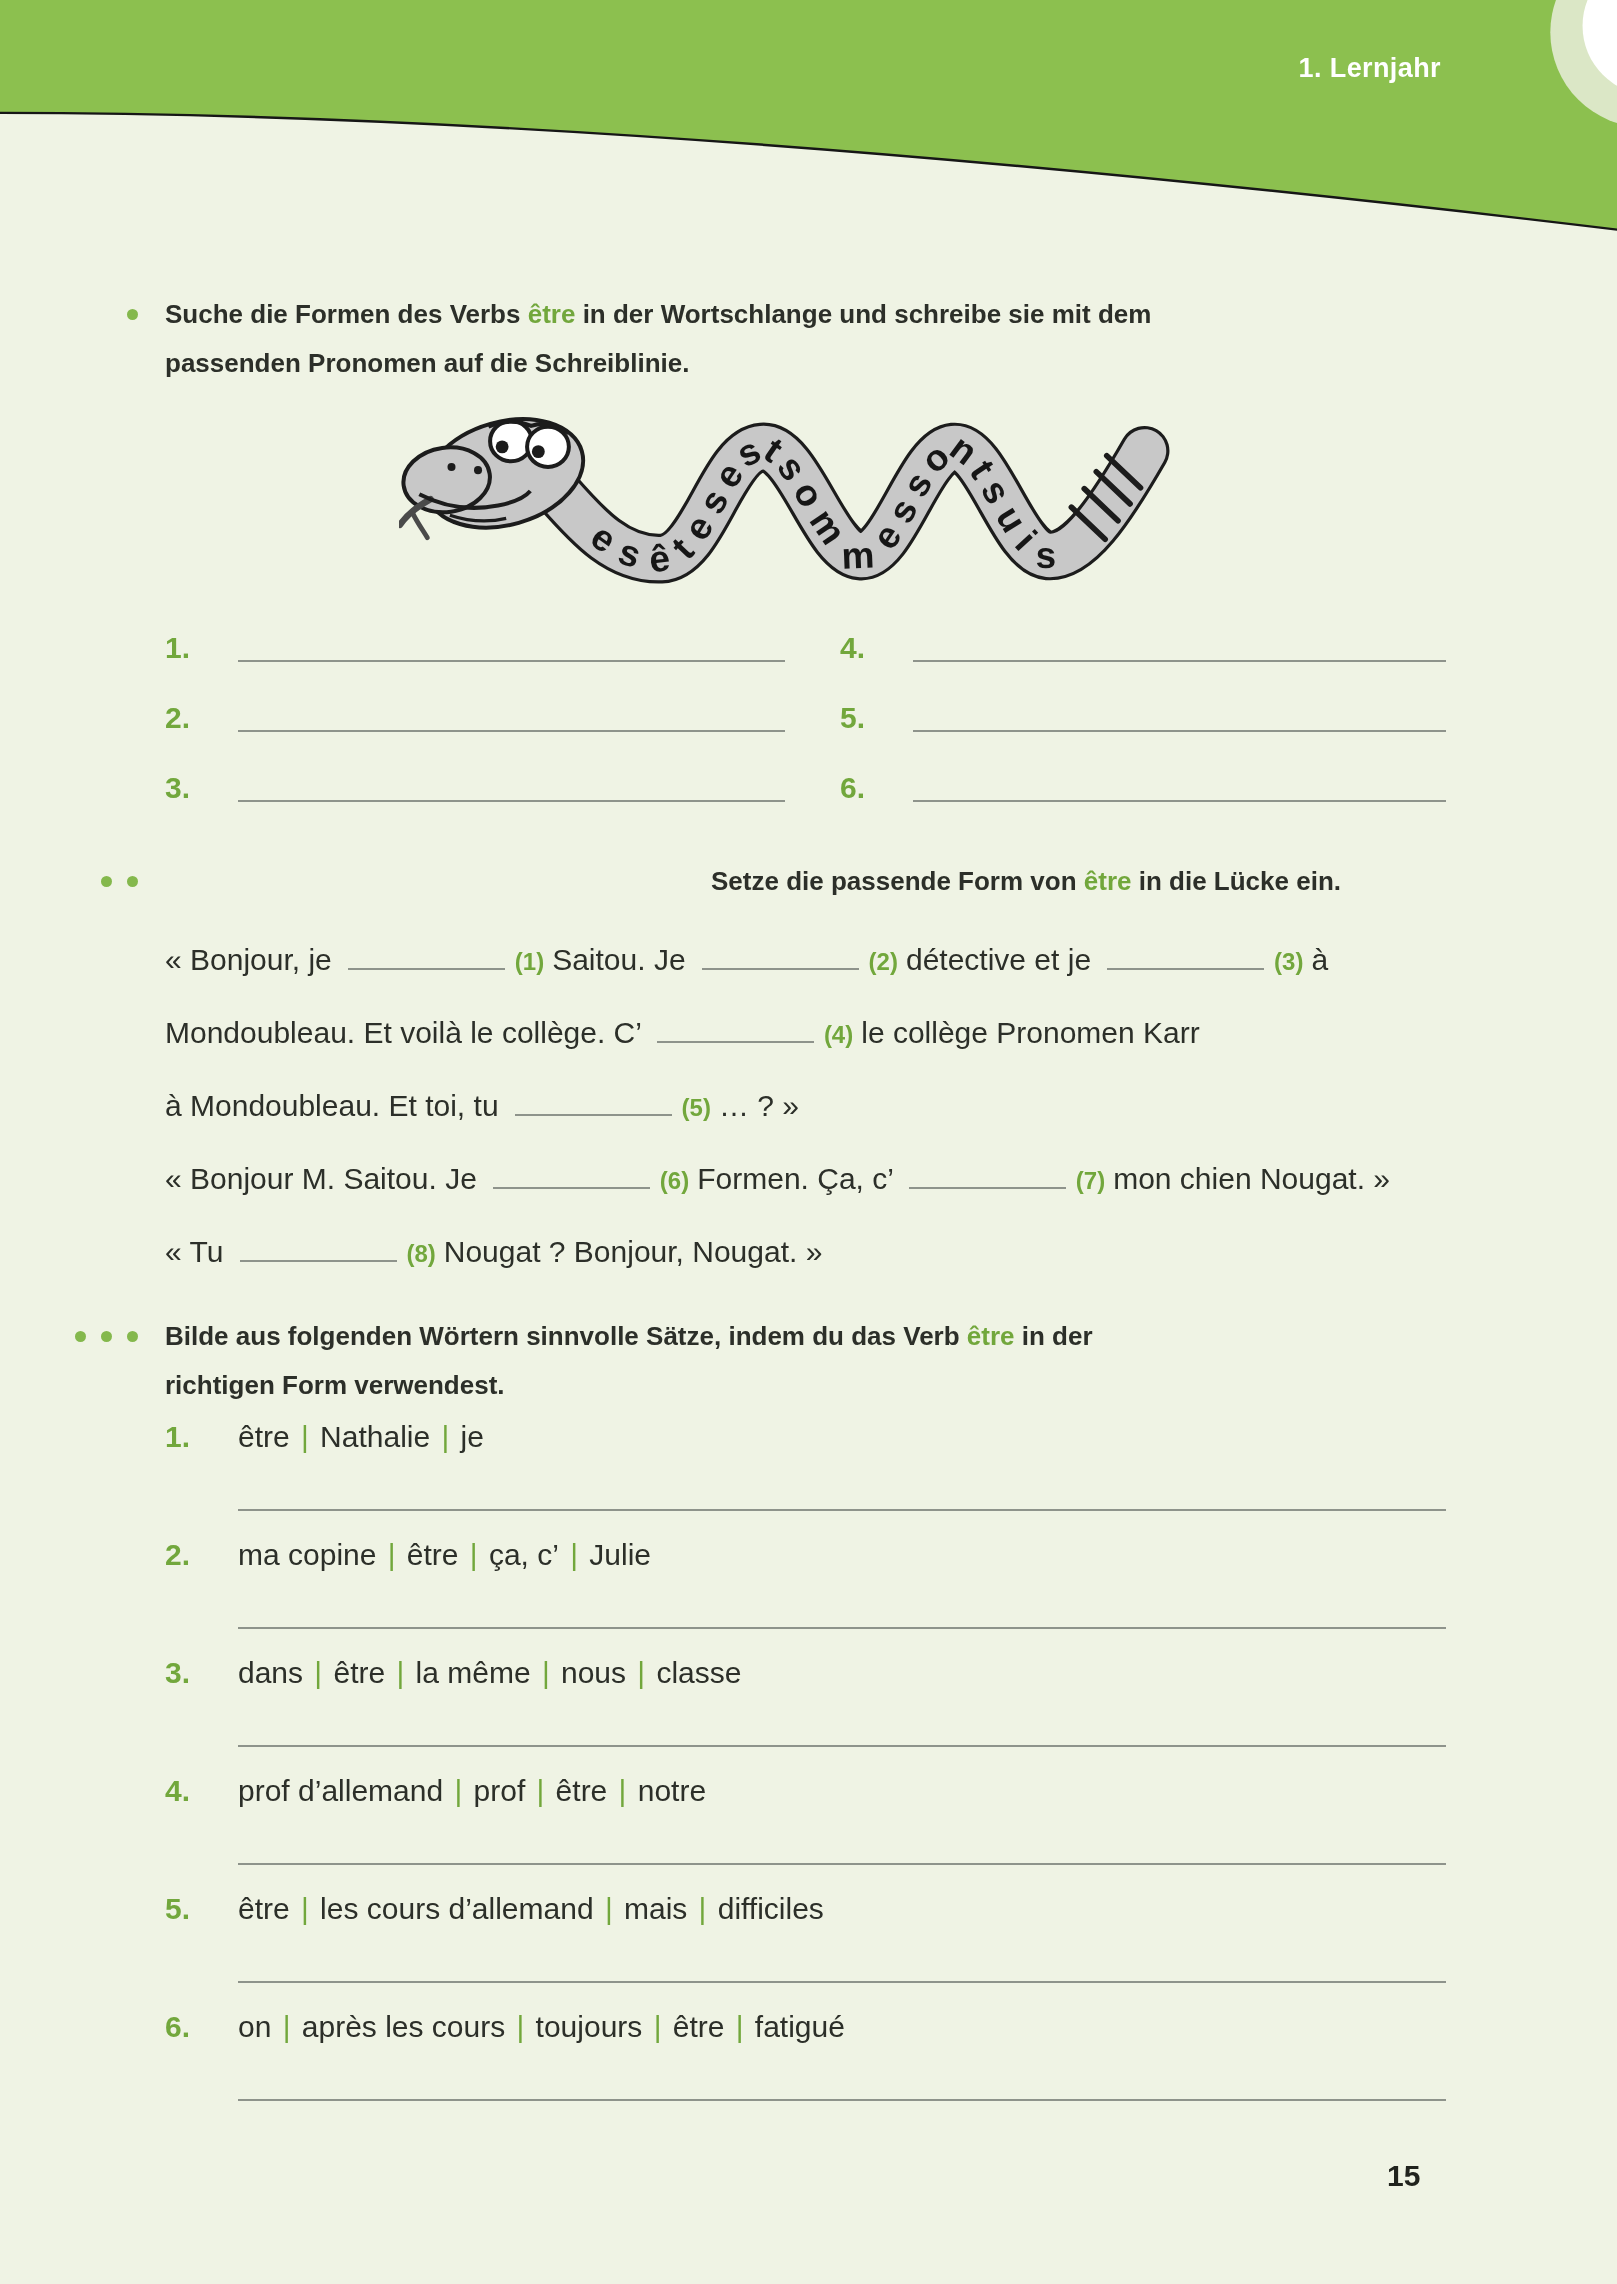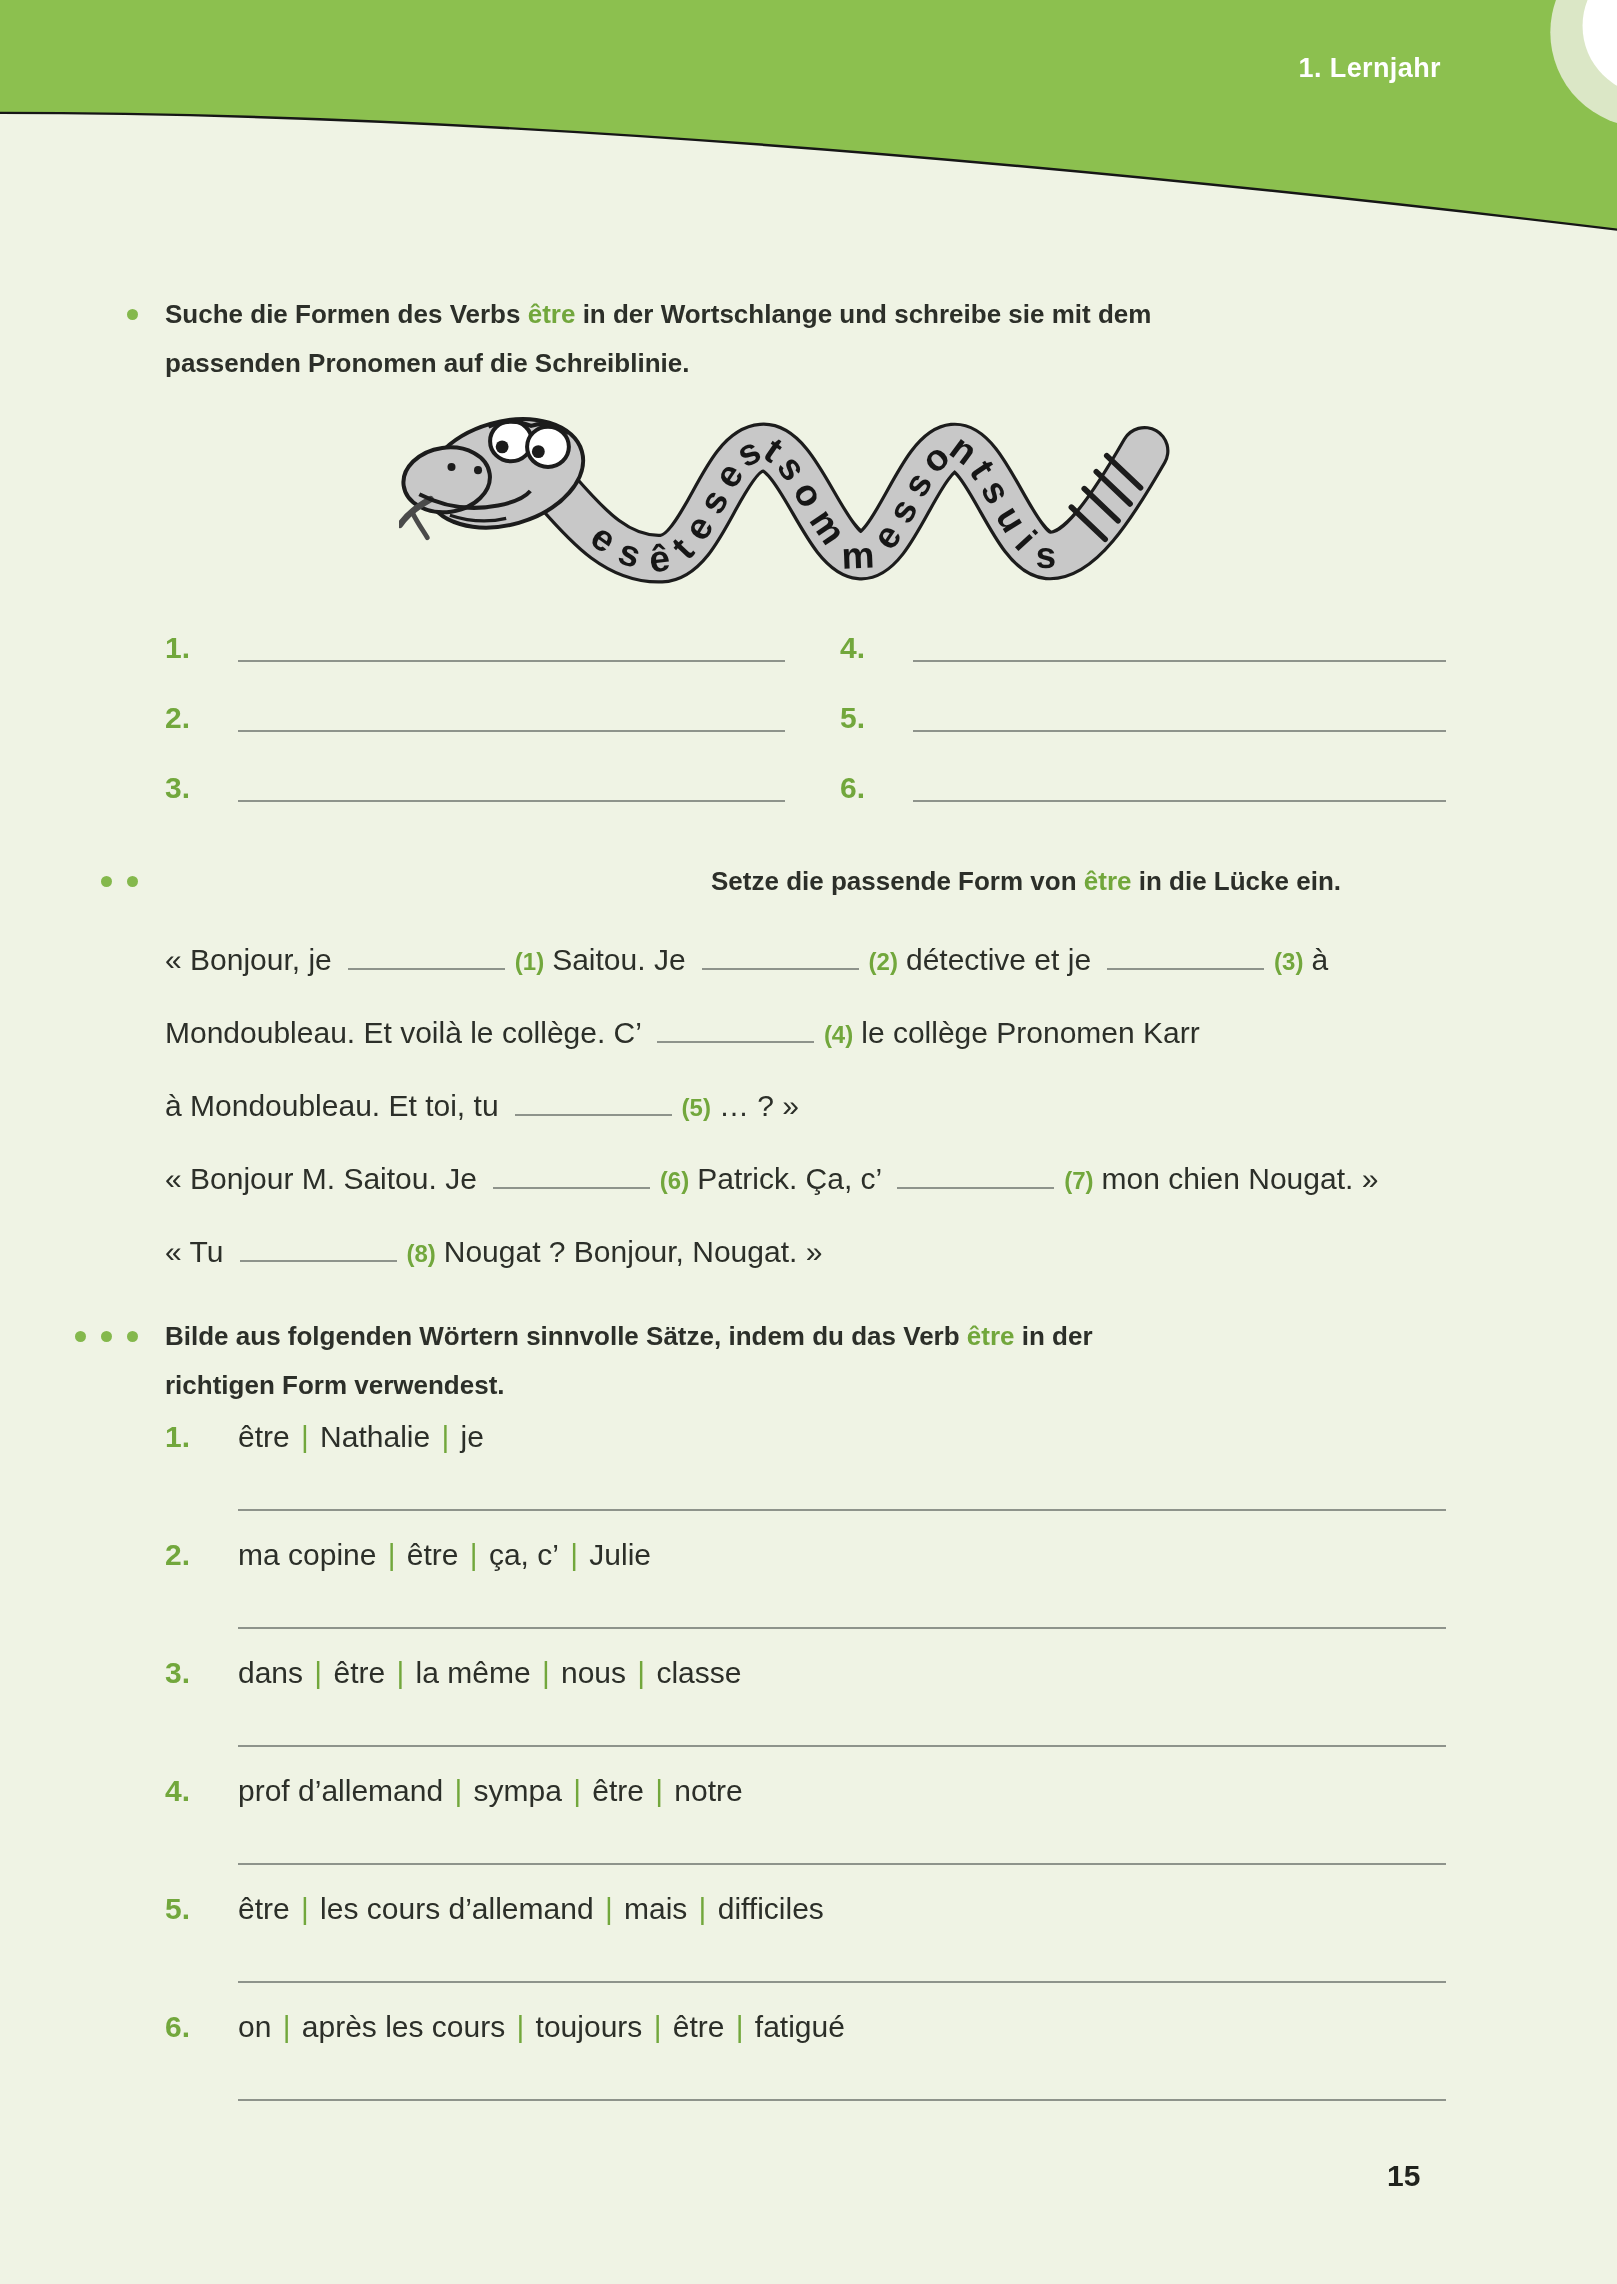--- a/index.html
+++ b/index.html
@@ -153,21 +153,21 @@
     </div>
   <div class="ex-heading" style="top:857px;text-align:right;">
     <span>Setze die passende Form von</span>
     <span class="green">être</span>
     <span>in die Lücke ein.</span>
   </div>
   <div class="dialogue" id="dialogue">
       <div class="dline"><span class="dtext">« Bonjour, je </span><span class="blank"></span><span class="marker">(1)</span><span class="dtext">Saitou. Je </span><span class="blank"></span><span class="marker">(2)</span><span class="dtext">détective et je </span><span class="blank"></span><span class="marker">(3)</span><span class="dtext">à </span></div>
       <div class="dline"><span class="dtext">Mondoubleau. Et voilà le collège. C’ </span><span class="blank"></span><span class="marker">(4)</span><span class="dtext">le collège Pronomen Karr </span></div>
       <div class="dline"><span class="dtext">à Mondoubleau. Et toi, tu </span><span class="blank"></span><span class="marker">(5)</span><span class="dtext">… ? » </span></div>
-      <div class="dline"><span class="dtext">« Bonjour M. Saitou. Je </span><span class="blank"></span><span class="marker">(6)</span><span class="dtext">Patrick. Ça, c’ </span><span class="blank"></span><span class="marker">(7)</span><span class="dtext">mon chien Nougat. » </span></div>
+      <div class="dline"><span class="dtext">« Bonjour M. Saitou. Je </span><span class="blank"></span><span class="marker">(6)</span><span class="dtext">Formen. Ça, c’ </span><span class="blank"></span><span class="marker">(7)</span><span class="dtext">mon chien Nougat. » </span></div>
       <div class="dline"><span class="dtext">« Tu </span><span class="blank"></span><span class="marker">(8)</span><span class="dtext">Nougat ? Bonjour, Nougat. » </span></div>
     </div>
 
   <div class="dots" style="top:1331px;">
       <span class="dot"></span>
       <span class="dot"></span>
       <span class="dot"></span>
     </div>
   <div class="ex-heading" style="top:1312px;">
     <span>Bilde aus folgenden Wörtern sinnvolle Sätze, indem du das Verb</span>
@@ -186,21 +186,21 @@
         <div class="iwords"><span class="iword">ma copine</span><span class="sep">|</span><span class="iword">être</span><span class="sep">|</span><span class="iword">ça, c’</span><span class="sep">|</span><span class="iword">Julie</span></div>
         <div class="iline"></div>
       </div>
       <div class="item">
         <span class="inum">3.</span>
         <div class="iwords"><span class="iword">dans</span><span class="sep">|</span><span class="iword">être</span><span class="sep">|</span><span class="iword">la même</span><span class="sep">|</span><span class="iword">nous</span><span class="sep">|</span><span class="iword">classe</span></div>
         <div class="iline"></div>
       </div>
       <div class="item">
         <span class="inum">4.</span>
-        <div class="iwords"><span class="iword">prof d’allemand</span><span class="sep">|</span><span class="iword">sympa</span><span class="sep">|</span><span class="iword">être</span><span class="sep">|</span><span class="iword">notre</span></div>
+        <div class="iwords"><span class="iword">prof d’allemand</span><span class="sep">|</span><span class="iword">prof</span><span class="sep">|</span><span class="iword">être</span><span class="sep">|</span><span class="iword">notre</span></div>
         <div class="iline"></div>
       </div>
       <div class="item">
         <span class="inum">5.</span>
         <div class="iwords"><span class="iword">être</span><span class="sep">|</span><span class="iword">les cours d’allemand</span><span class="sep">|</span><span class="iword">mais</span><span class="sep">|</span><span class="iword">difficiles</span></div>
         <div class="iline"></div>
       </div>
       <div class="item">
         <span class="inum">6.</span>
         <div class="iwords"><span class="iword">on</span><span class="sep">|</span><span class="iword">après les cours</span><span class="sep">|</span><span class="iword">toujours</span><span class="sep">|</span><span class="iword">être</span><span class="sep">|</span><span class="iword">fatigué</span></div>

